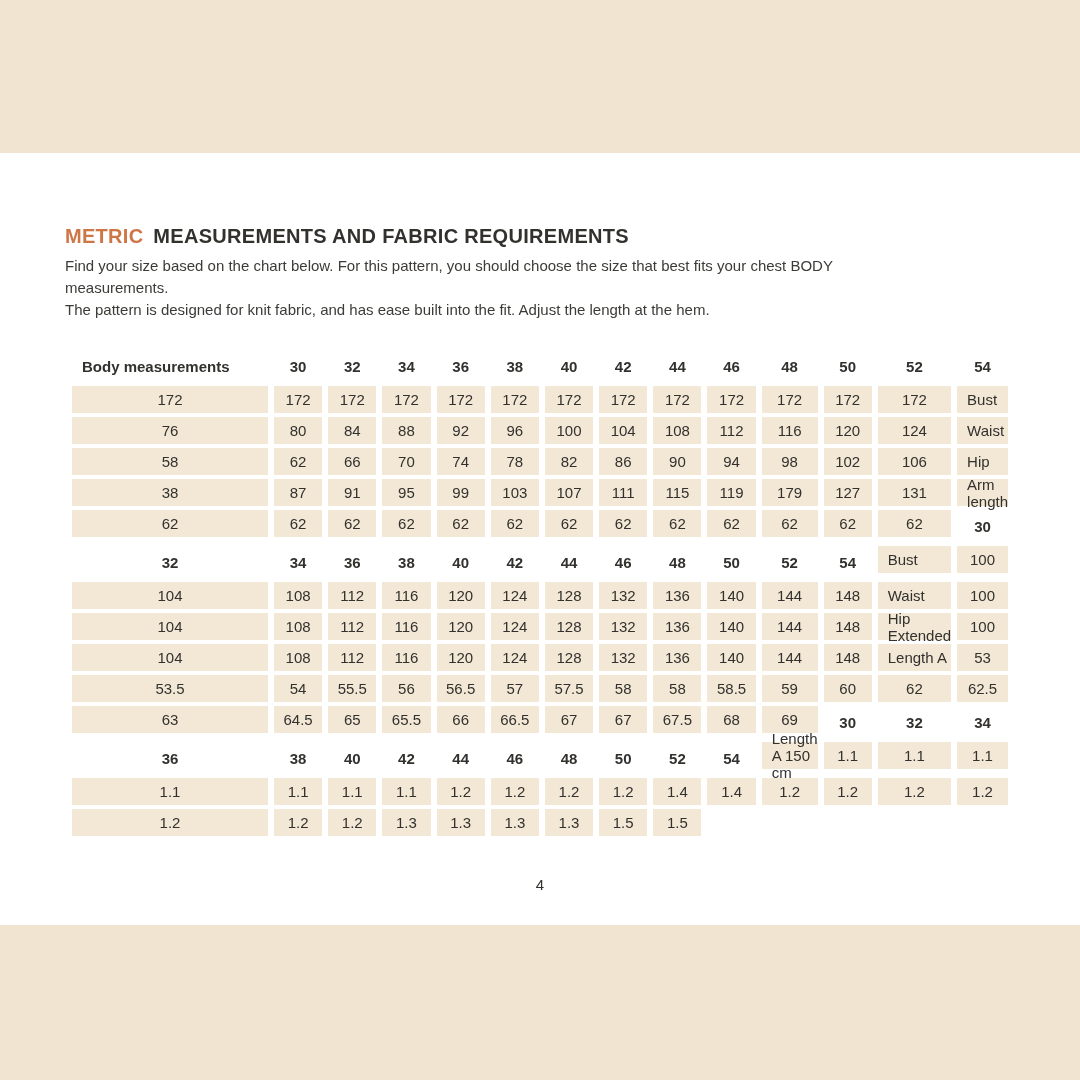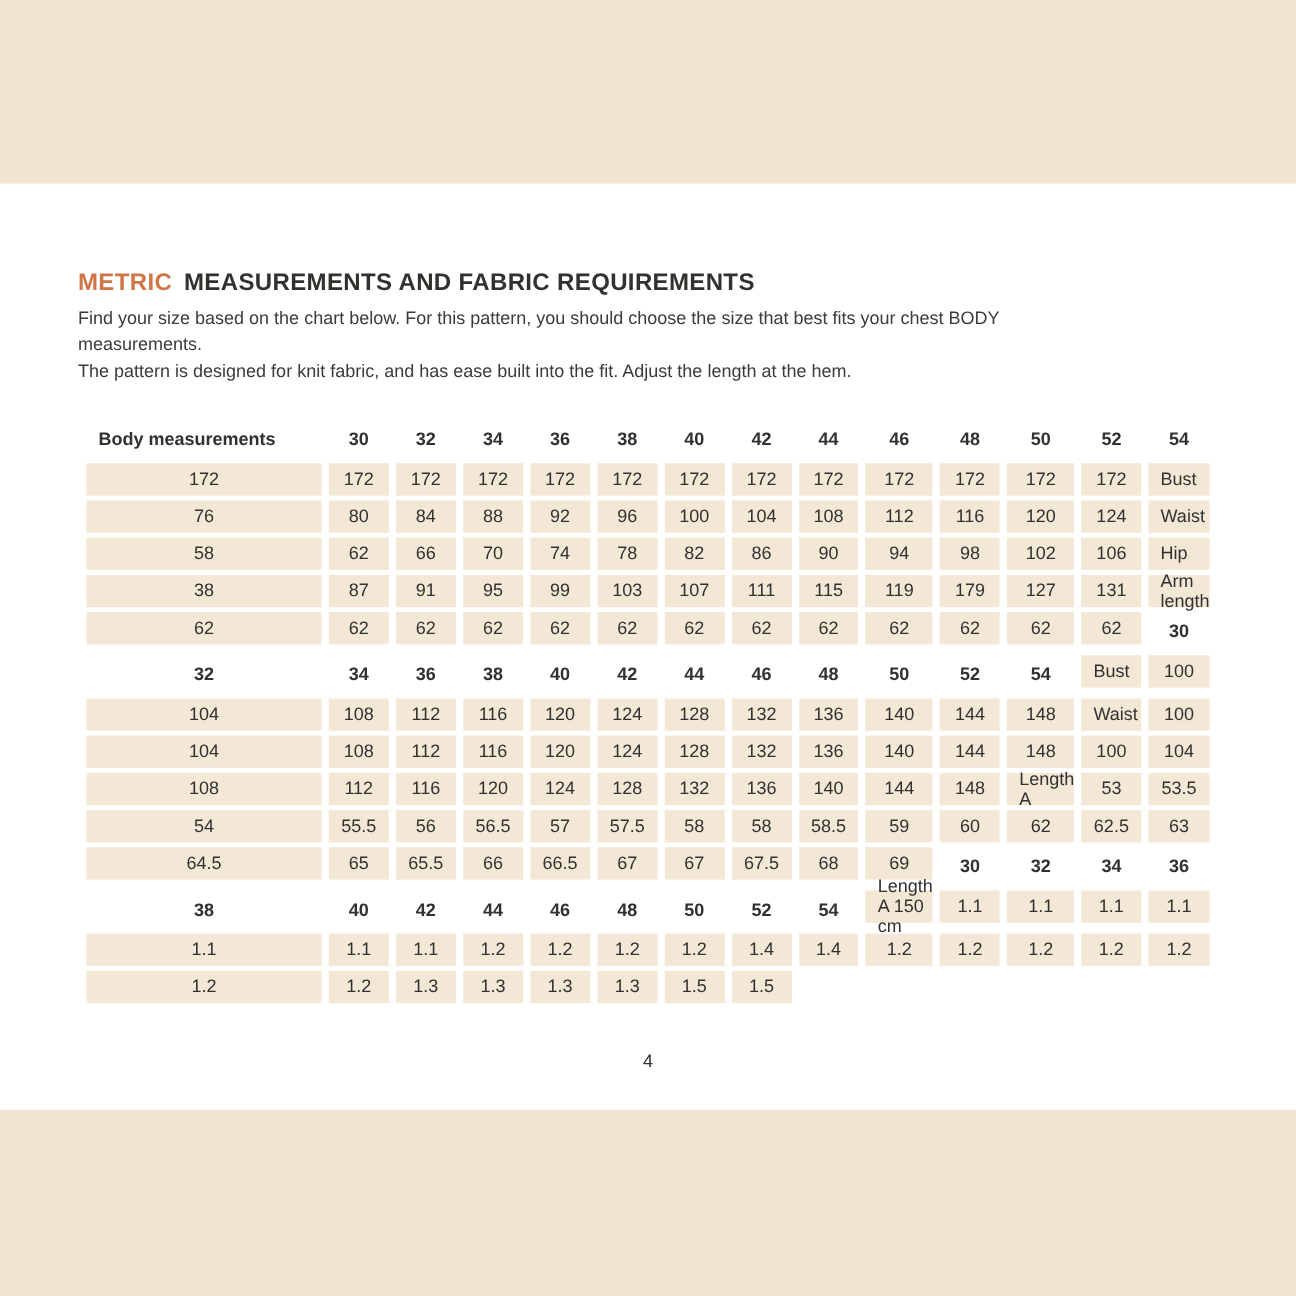--- a/index.html
+++ b/index.html
@@ -209,20 +209,21 @@
       <div class="cell data num">112</div>
       <div class="cell data num">116</div>
       <div class="cell data num">120</div>
       <div class="cell data num">124</div>
       <div class="cell data num">128</div>
       <div class="cell data num">132</div>
       <div class="cell data num">136</div>
       <div class="cell data num">140</div>
       <div class="cell data num">144</div>
       <div class="cell data num">148</div>
+      <div class="cell data label-cell">Hip Extended</div>
       <div class="cell data num">100</div>
       <div class="cell data num">104</div>
       <div class="cell data num">108</div>
       <div class="cell data num">112</div>
       <div class="cell data num">116</div>
       <div class="cell data num">120</div>
       <div class="cell data num">124</div>
       <div class="cell data num">128</div>
       <div class="cell data num">132</div>
       <div class="cell data num">136</div>

